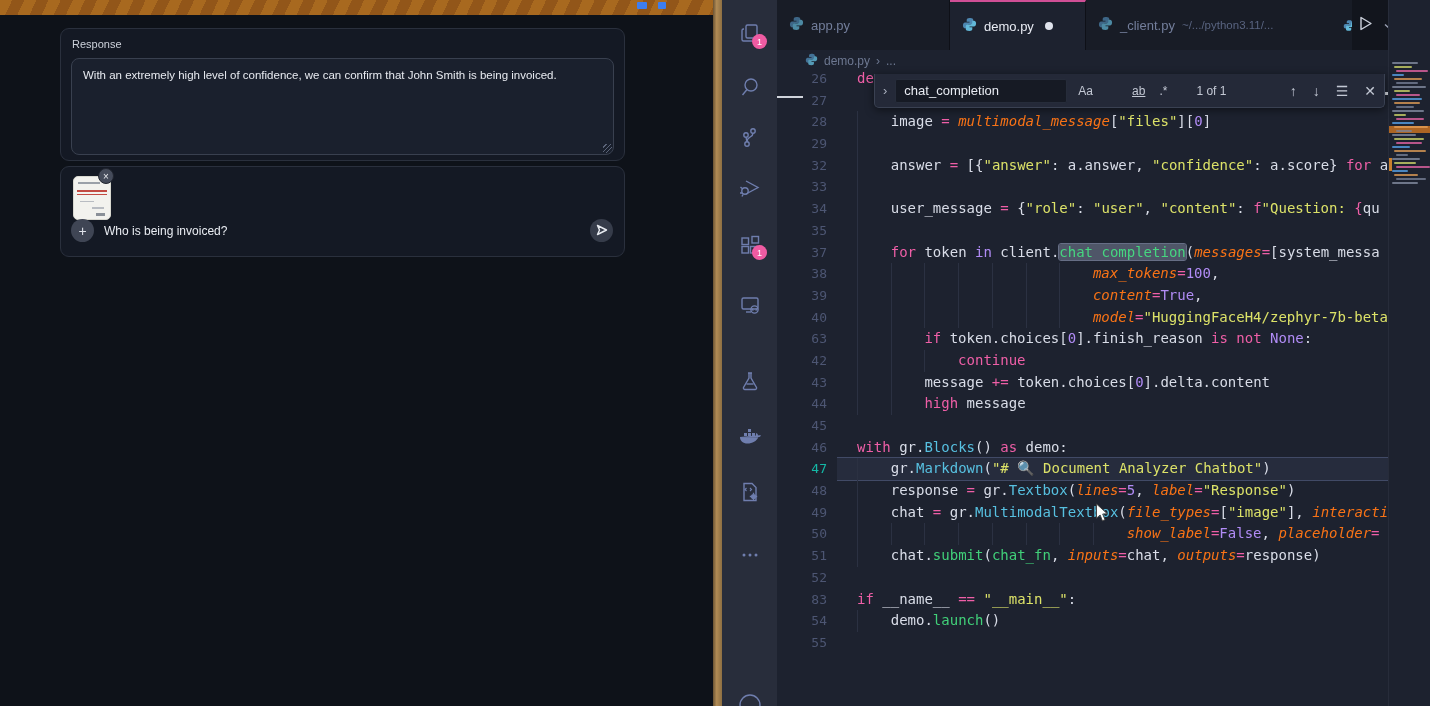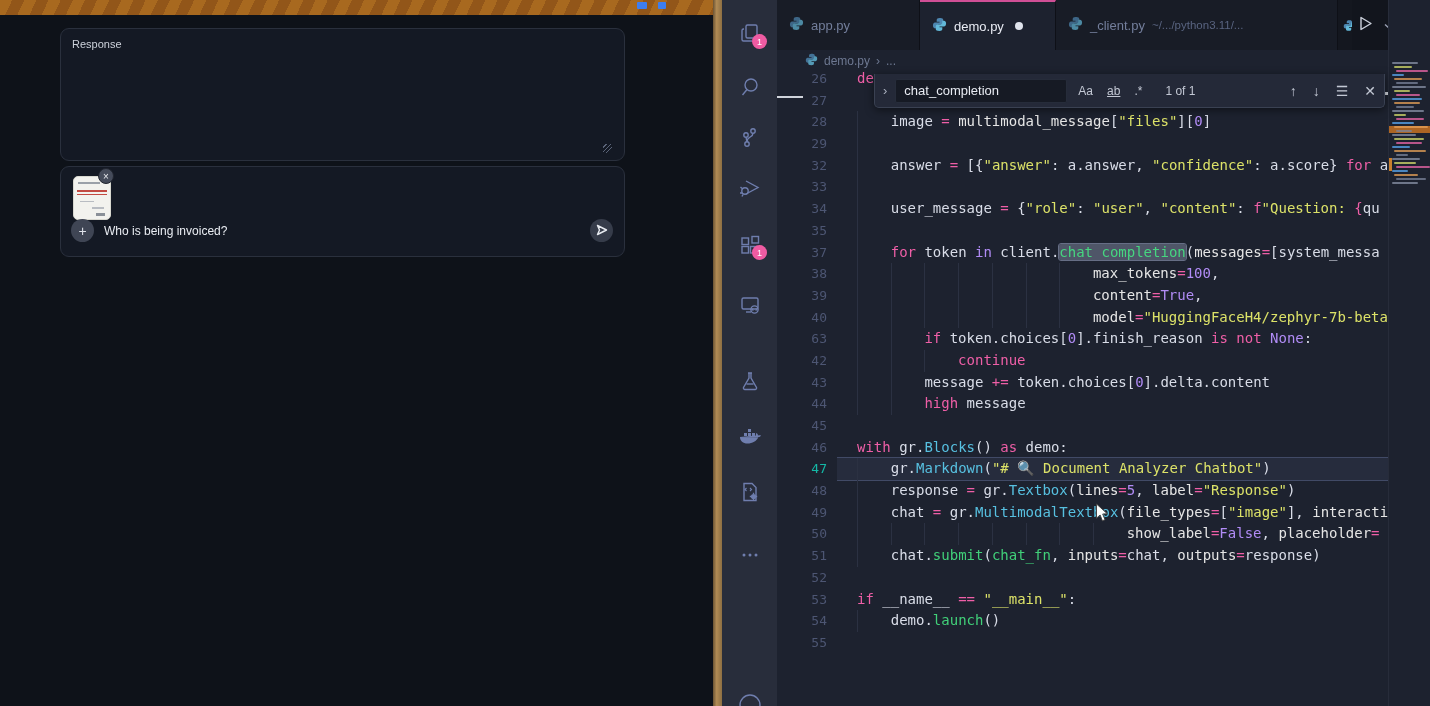--- a/index.html
+++ b/index.html
@@ -69,33 +69,33 @@
   
   .code-lines { position:absolute; left:0; top:68px; right:0; font-family:"DejaVu Sans Mono",monospace; font-size:14px; }
   .cl { display:flex; height:21.7px; line-height:21.7px; }
   .ln { width:60px; text-align:right; padding-right:10px; color:#4d5673; font-size:13px; flex:none; }
   .lc { flex:1; white-space:pre; padding-left:20px; overflow:hidden; }
   .cl.cur .lc { background:#262c3d; border-top:1px solid #414a66; border-bottom:1px solid #414a66; margin:-1px 0; }
   .cl.cur .ln { color:#14b8a6; }
   .ig { display:inline-block; width:4ch; height:21.7px; vertical-align:top; border-left:1px solid #2b3142; }
   .pk{color:#ef5fa7} .pu{color:#b18cf6} .st{color:#dce268} .fnb{color:#54a7f7}
   .cy{color:#57c0e0} .gn{color:#41d079} .tx{color:#d9dde8}
-  .ito{color:#e5e5e5; }
+  .ito{color:#f97316; font-style:italic}
   .mt{color:#46d680; background:#4f5668; outline:1px solid #666e85; border-radius:2px;}
 
   
   .find-widget { position:absolute; left:97px; top:74px; width:511px; height:34px; background:#242938;
     border:1px solid #3a4152; border-top:none; border-radius:0 0 5px 5px; box-shadow:0 2px 8px rgba(0,0,0,.5);
     display:flex; align-items:center; gap:8px; padding:0 8px; z-index:30; color:#c3c8d4; }
   .fw-chevron { font-size:13px; color:#aab0bf; }
   .fw-input { width:172px; height:24px; background:#161a24; border:1px solid #262c3a; border-radius:2px;
     color:#e8ebf2; font-size:13px; padding:0 8px; display:flex; align-items:center; }
   .fw-opt { font-size:12px; padding:1px 3px; cursor:pointer; }
-  .fw-opt.word { text-decoration:underline; }
-  .fw-count { font-size:12px; color:#c3c8d4; margin-left:12px; }
+  .fw-opt.word { text-decoration:underline;margin-left:25px; }
+  .fw-count { font-size:12px; color:#c3c8d4; margin-left:18px; }
   .fw-btns { margin-left:auto; display:flex; gap:16px; font-size:14px; }
   .fw-btns span { cursor:pointer; }
 
   
   .minimap { position:absolute; top:0; bottom:0; left:611px; width:42px; background:#1d222f; border-left:1px solid #272c3a; z-index:20; }
   .mm-row { position:absolute; height:2px; border-radius:1px; opacity:.75; }
   .mm-band { position:absolute; left:0; top:126px; width:42px; height:7px; background:rgba(198,113,34,.85); }
   .mm-tick { position:absolute; left:0; top:158px; width:3px; height:13px; background:#c87f2e; }
 
   .ovr-dash { position:absolute; background:#cfd3db; z-index:25; }
@@ -106,20 +106,21 @@
 <body>
 
 <div class="left-window">
   <div class="titlebar">
     <span class="blue-dash" style="left:637px;width:10px;"></span>
     <span class="blue-dash" style="left:658px;width:8px;"></span>
   </div>
 
   <div class="gr-panel panel-response">
     <div class="gr-label">Response</div>
+    <div class="gr-textarea">With an extremely high level of confidence, we can confirm that John Smith is being invoiced.</div>
     <div class="gr-resize" style="right:12px;bottom:7px;"></div>
   </div>
 
   <div class="gr-panel panel-chat">
     <div class="thumb"></div>
     <div class="thumb-x">×</div>
     <div class="chat-row">
       <div class="add-btn">+</div>
       <div class="chat-text">Who is being invoiced?</div>
       <div class="send-btn">
@@ -217,21 +218,21 @@
     <div class="ab-icon" style="top:688px">
       <svg width="26" height="26" viewBox="0 0 26 26" fill="none" stroke="currentColor" stroke-width="1.4">
           <circle cx="13" cy="13" r="10"></circle>
         </svg>
     </div>
   </div>
 
   <div class="main">
 
     <div class="tabbar">
-      <div class="tab" style="width:143px">
+      <div class="tab" style="width:173px">
         <span style="opacity:.7">
           <svg width="15" height="15" viewBox="0 0 16 16">
               <path fill="#4d86b0" d="M8 1C6 1 5 1.9 5 3.1V5h3v.9H3.2C2 5.9 1 7 1 9s1 3 2.2 3H5v-1.9C5 8.9 6 8 7.2 8H10c1.1 0 2-.9 2-2V3.1C12 1.9 11 1 9 1Z"></path>
               <path fill="#62b8d8" d="M8 15c2 0 3-.9 3-2.1V11H8v-.9h4.8C14 10.1 15 9 15 7s-1-3-2.2-3H11v1.9C11 7.1 10 8 8.8 8H6c-1.1 0-2 .9-2 2v2.9C4 14.1 5 15 8 15Z"></path>
             </svg>
         </span>
         <span>app.py</span>
       </div>
       <div class="tab active" style="width:136px">
         <span>
@@ -382,21 +383,21 @@
         </div>
         <div class="cl">
           <div class="ln">51</div>
           <div class="lc"><span class="ig"></span><span class="tx">chat.</span><span class="gn">submit</span><span class="tx">(</span><span class="gn">chat_fn</span><span class="tx">, </span><span class="ito">inputs</span><span class="pk">=</span><span class="tx">chat</span><span class="tx">, </span><span class="ito">outputs</span><span class="pk">=</span><span class="tx">response</span><span class="tx">)</span></div>
         </div>
         <div class="cl">
           <div class="ln">52</div>
           <div class="lc"></div>
         </div>
         <div class="cl">
-          <div class="ln">53</div>
+          <div class="ln">83</div>
           <div class="lc"><span class="pk">if</span><span class="tx"> __name__ </span><span class="pk">==</span><span class="tx"> </span><span class="st">"__main__"</span><span class="tx">:</span></div>
         </div>
         <div class="cl">
           <div class="ln">54</div>
           <div class="lc"><span class="ig"></span><span class="tx">demo.</span><span class="gn">launch</span><span class="tx">()</span></div>
         </div>
         <div class="cl">
           <div class="ln">55</div>
           <div class="lc"></div>
         </div>

